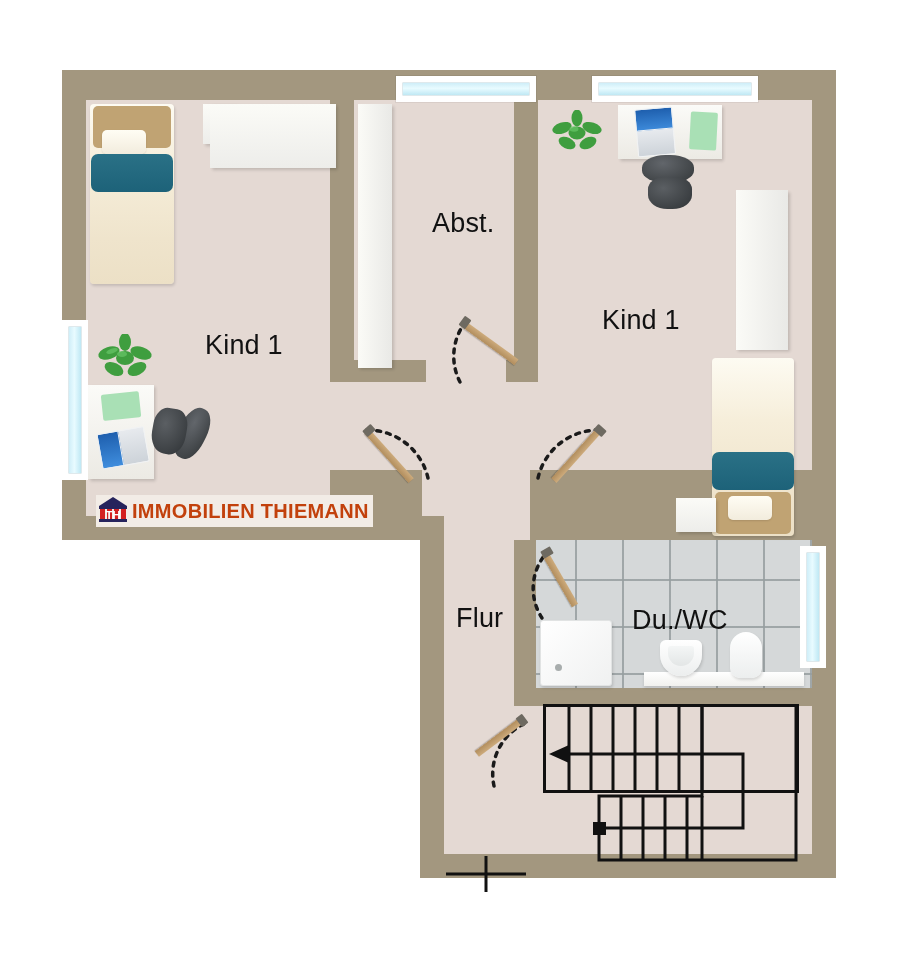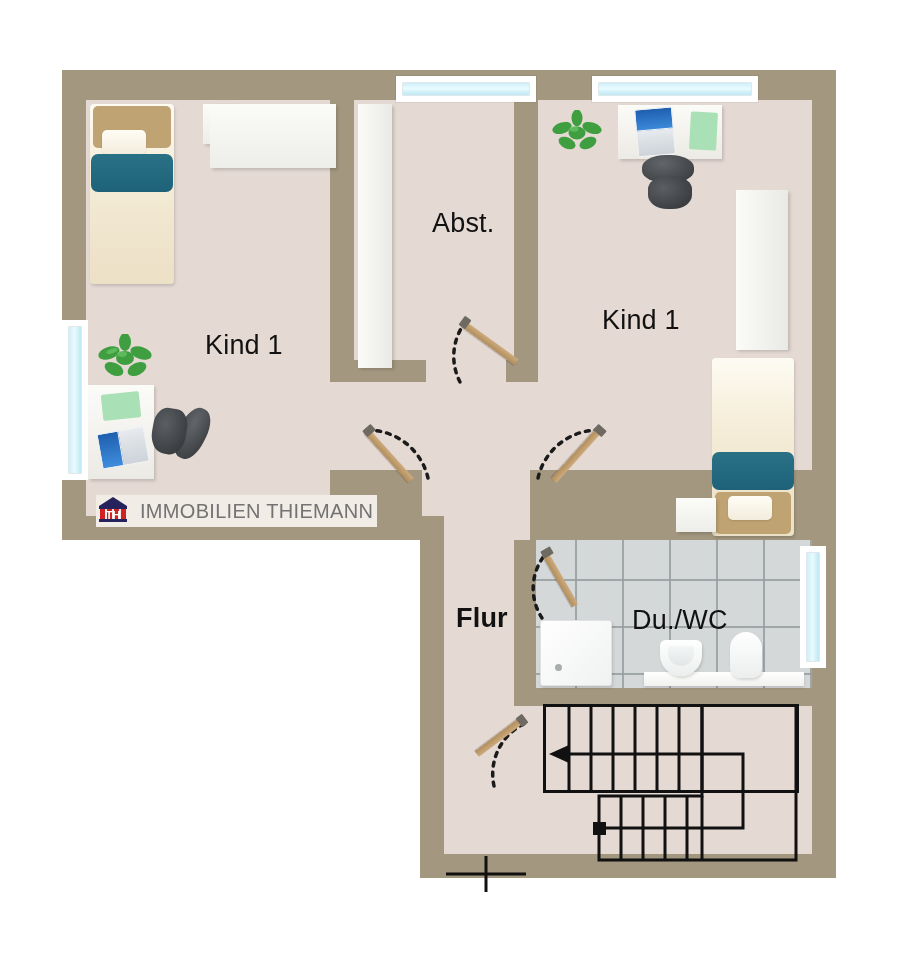--- a/index.html
+++ b/index.html
@@ -182,28 +182,28 @@
     position:absolute;
     background: linear-gradient(to bottom,#ffffff,#f1f1ee);
     box-shadow: 0 2px 3px rgba(0,0,0,.12);
   }
   
   .logo-band {
     position:absolute;
     background: #f2ece6;
     display:flex;
     align-items:center;
-    gap:12px;
+    gap:4px;
     padding: 1px 4px 1px 2px;
   }
   .logo-text {
     font-family:"Liberation Sans", sans-serif;
-    font-weight:normal;
+    font-weight:bold;
     font-size:20px;
-    color:#737373;
+    color:#c2410c;
     letter-spacing:.3px;
     white-space:nowrap;
   }
 </style>
 </head>
 <body>
 
 <div id="stage">
 
   <div class="floor" style="left:84px; top:98px; width:270px; height:440px;"></div>
@@ -384,21 +384,21 @@
   </div>
 
   <svg class="arcsvg" style="left:446px; top:854px; width:100px; height:40px;">
     <line x1="0" y1="20" x2="80" y2="20" stroke="#111111" stroke-width="3"></line>
     <line x1="40" y1="2" x2="40" y2="38" stroke="#111111" stroke-width="3"></line>
   </svg>
 
   <div class="room-label" style="left:205px; top:330px;">Kind 1</div>
   <div class="room-label" style="left:432px; top:208px;">Abst.</div>
   <div class="room-label" style="left:602px; top:305px;">Kind 1</div>
-  <div class="room-label" style="left:456px; top:603px;font-weight:bold;">Flur</div>
+  <div class="room-label" style="left:456px; top:603px;">Flur</div>
   <div class="room-label" style="left:632px; top:605px;">Du./WC</div>
 
   <div class="logo-band" style="left:96px; top:495px; height:30px;">
     <span style="display:block;">
       <svg width="30" height="26" viewBox="0 0 30 26">
         <polygon points="15,1 29,10 1,10" fill="#26235c"></polygon>
         <rect x="1" y="10" width="28" height="3" fill="#26235c"></rect>
         <rect x="2" y="13" width="5" height="12" fill="#d32020"></rect>
         <rect x="9" y="13" width="5" height="12" fill="#d32020"></rect>
         <rect x="16" y="13" width="5" height="12" fill="#d32020"></rect>

